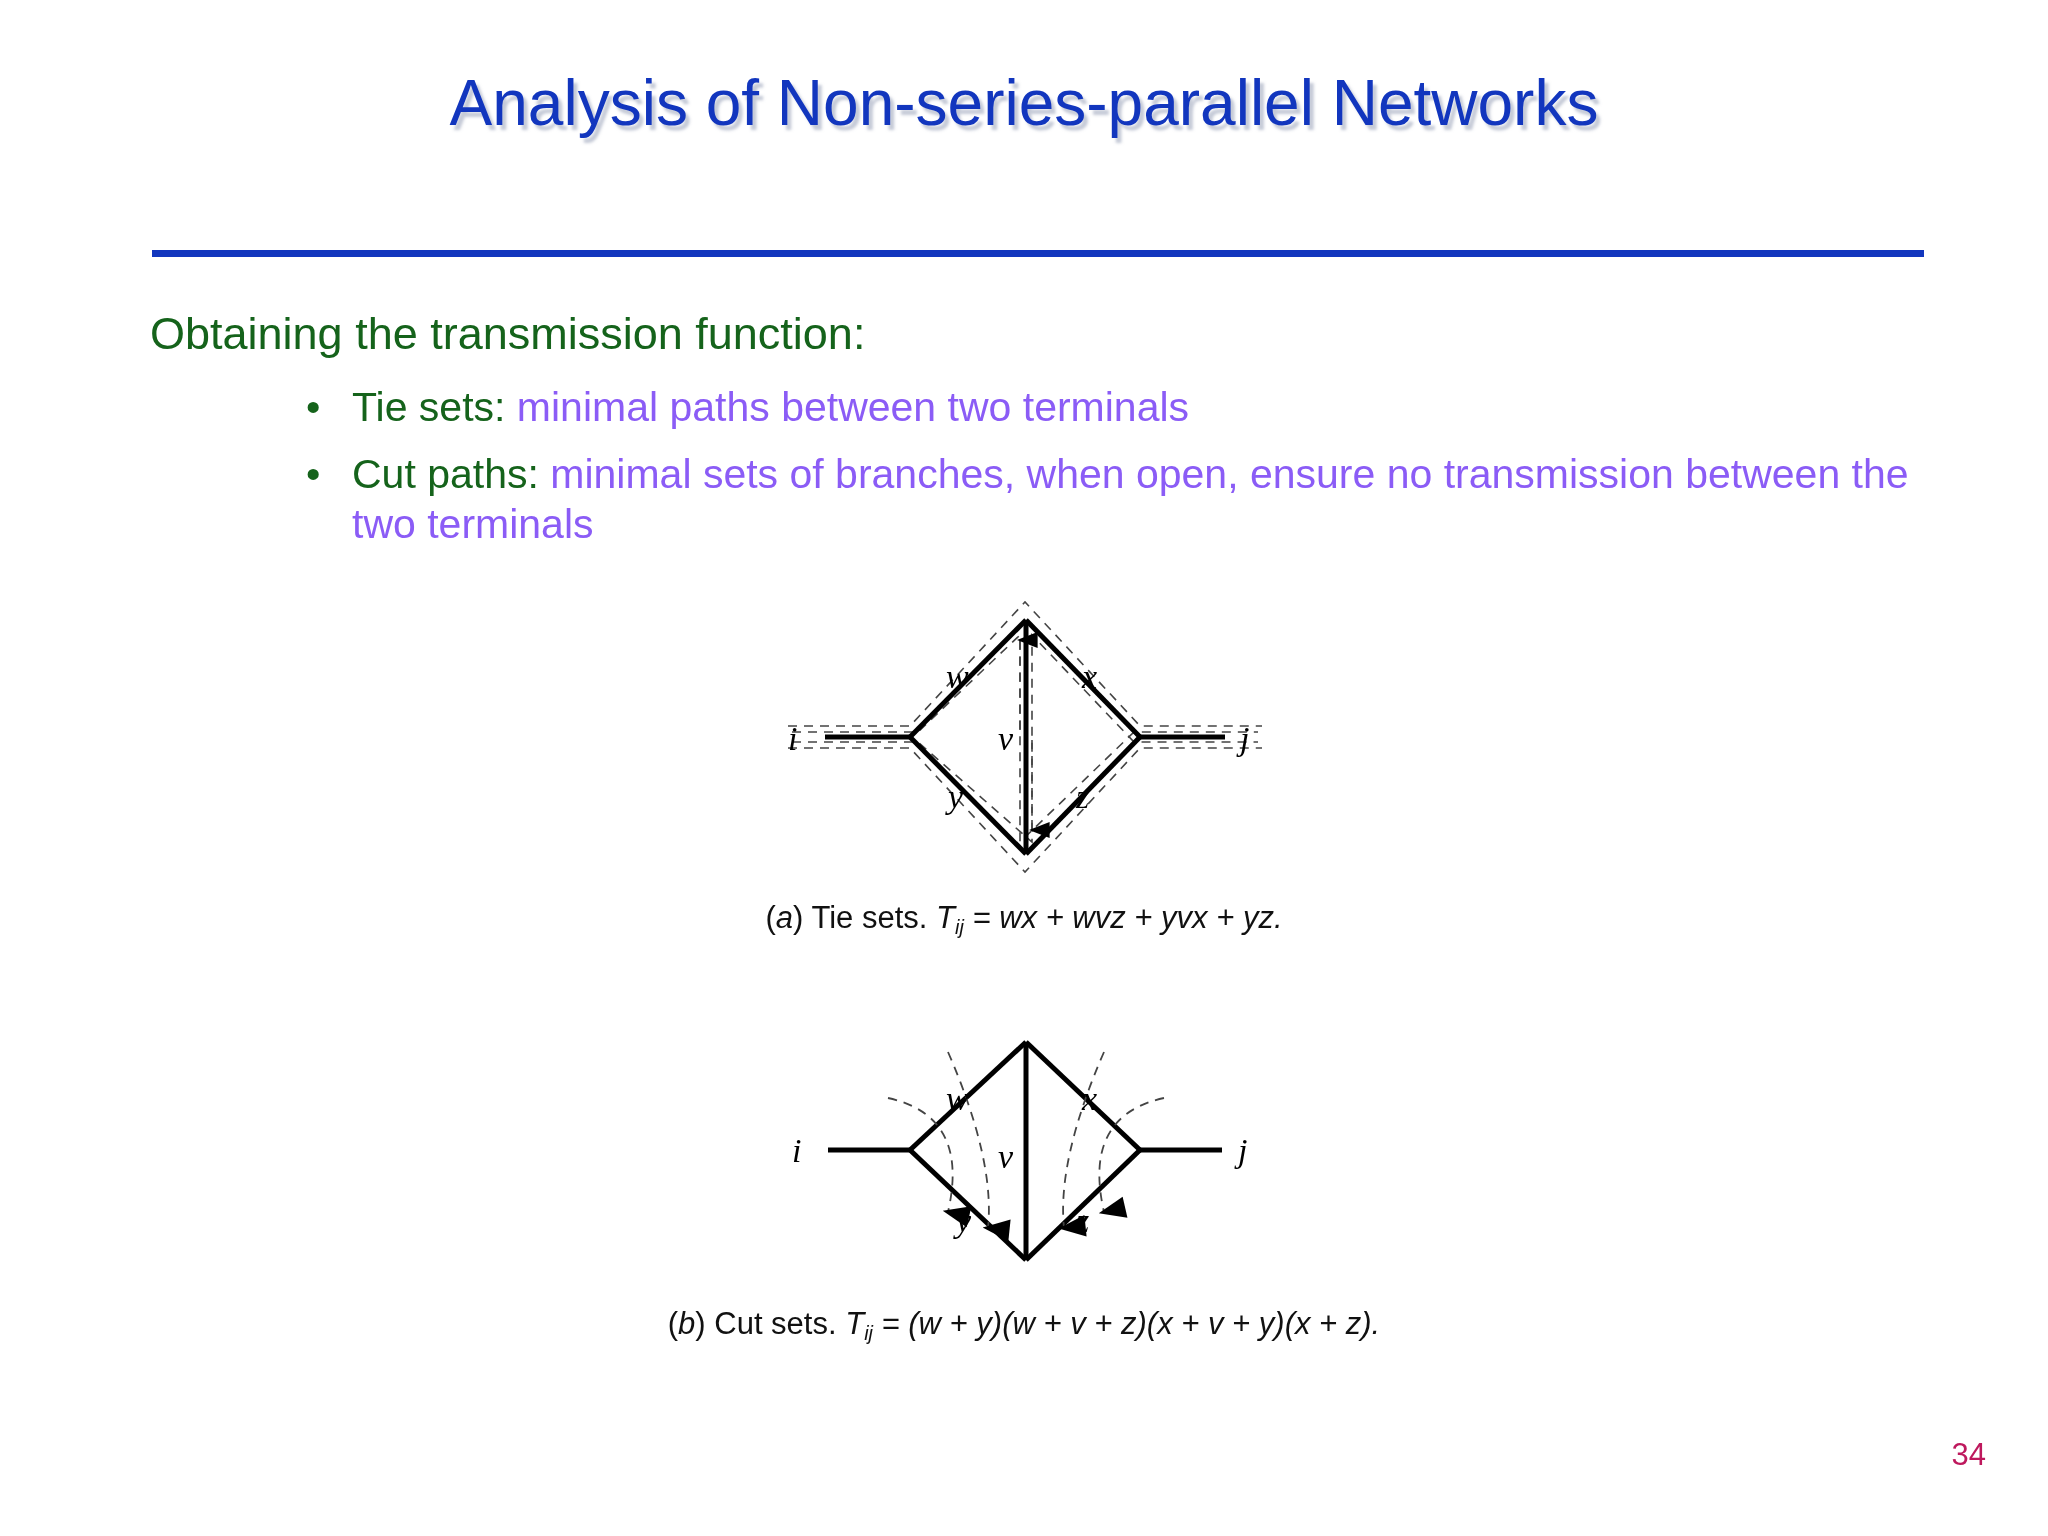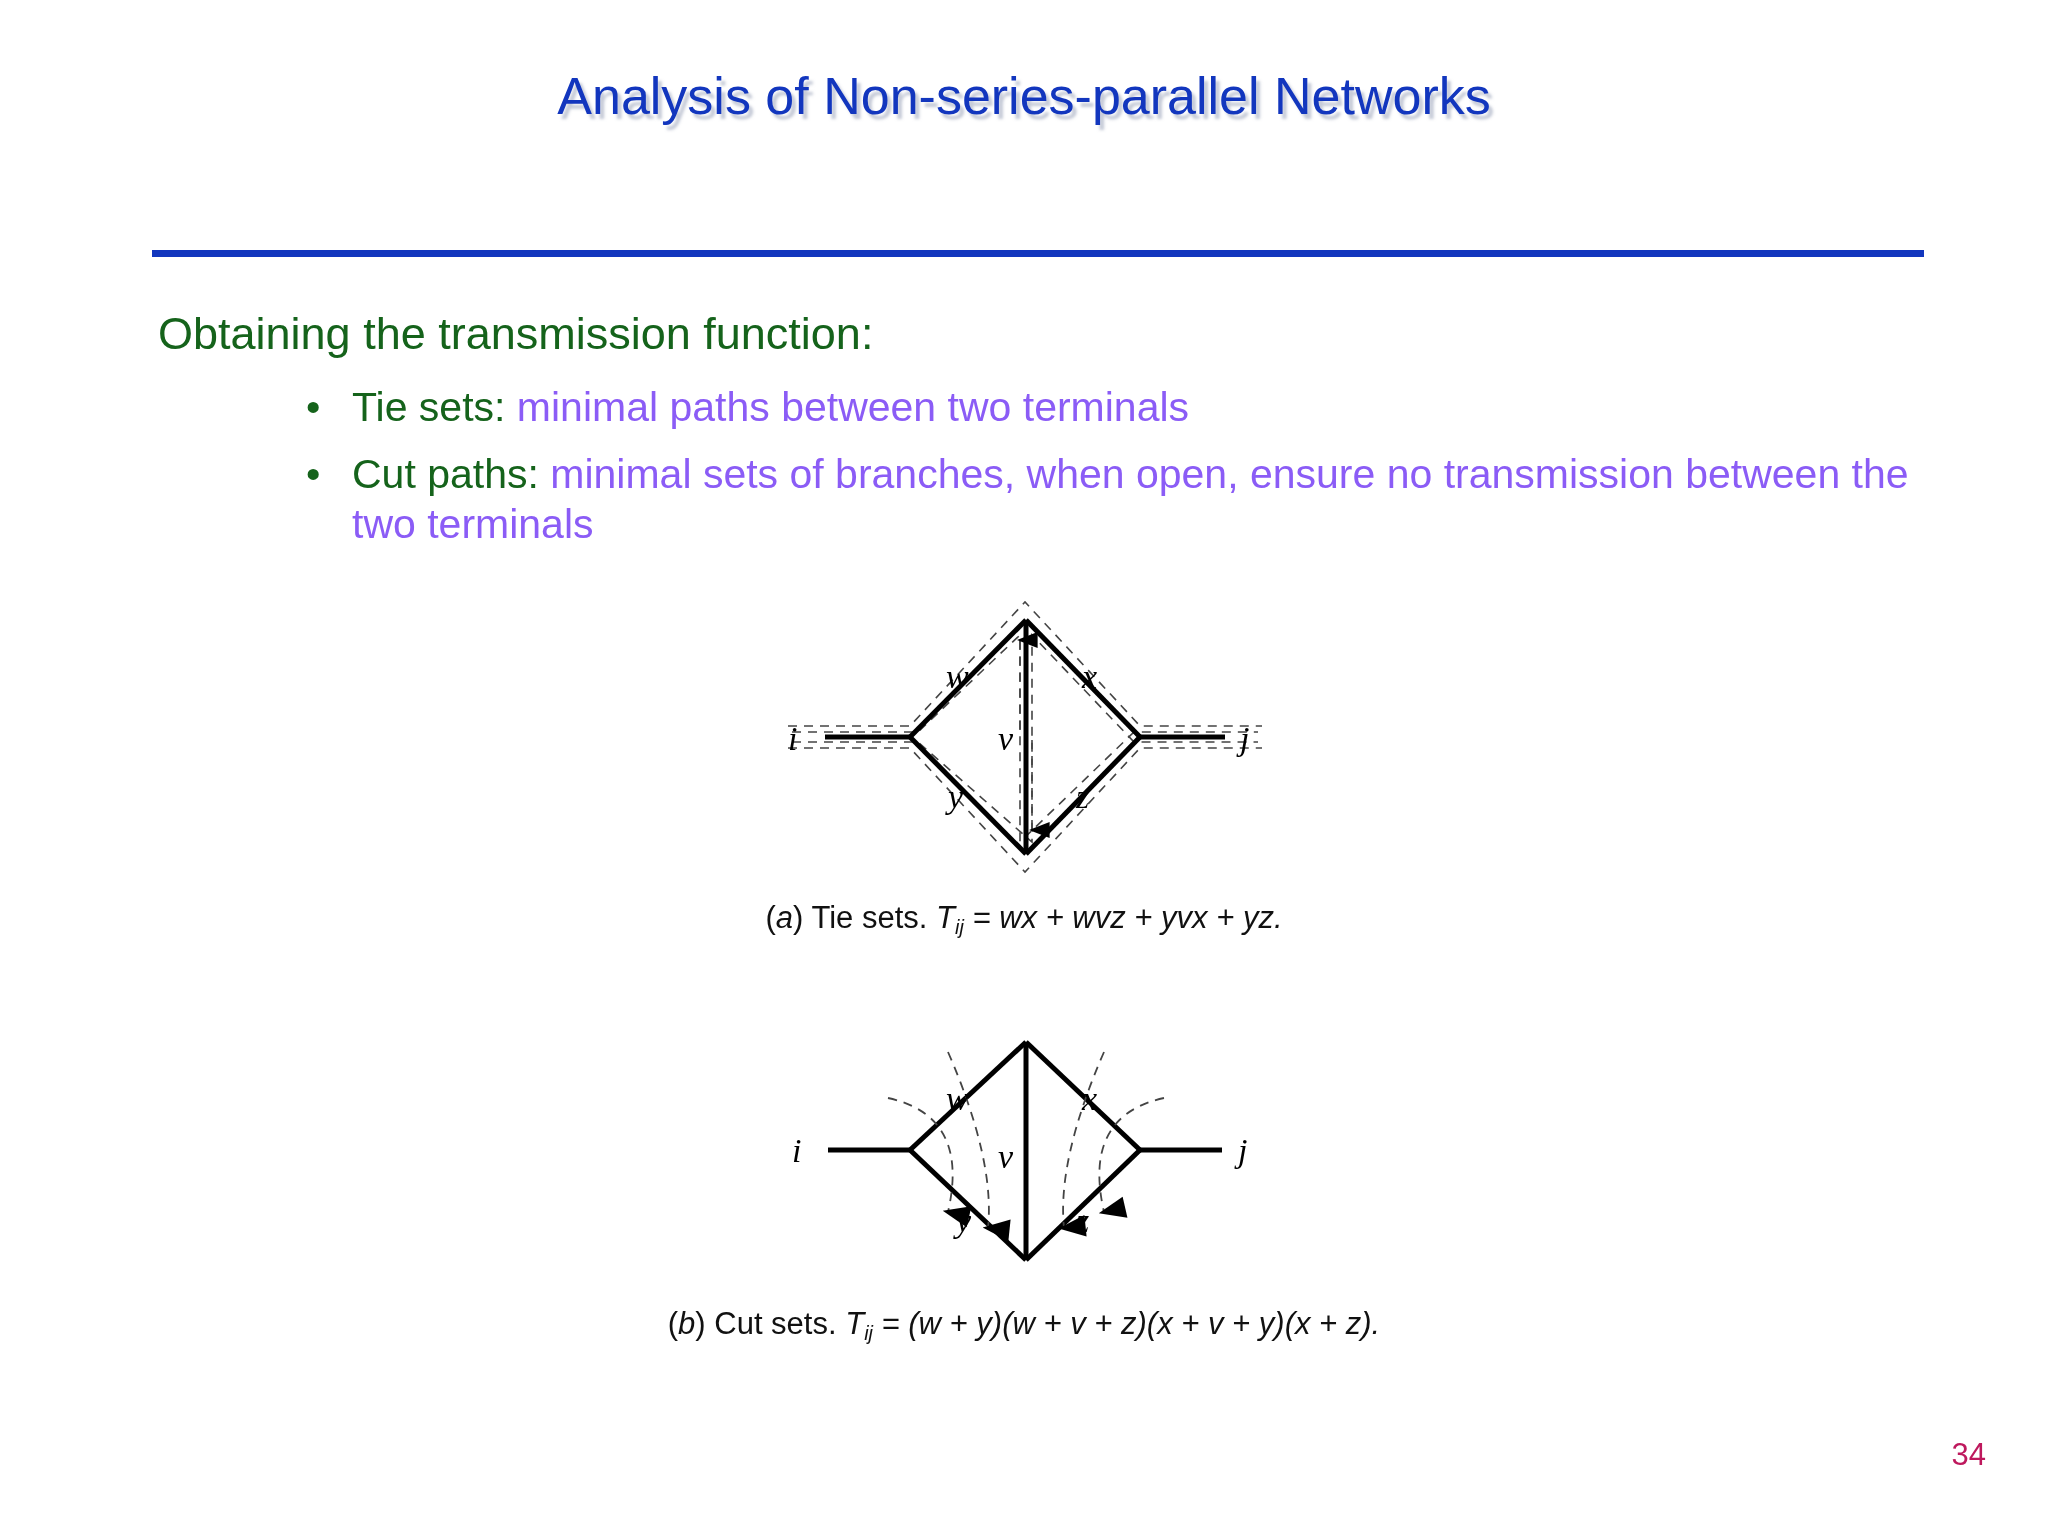--- a/index.html
+++ b/index.html
@@ -17,42 +17,42 @@
     background: #ffffff;
   }
 
   
   #slide-title {
     position: absolute;
     left: 0;
     top: 66px;
     width: 2048px;
     text-align: center;
-    font-size: 52px;
+    font-size: 64px;
     font-weight: 400;
     color: #1236BE;
     letter-spacing: 0px;
     text-shadow: 4px 5px 3px rgba(140,150,175,0.50);
     white-space: nowrap;
   }
 
   
   #title-rule {
     position: absolute;
     left: 152px;
     top: 250px;
     width: 1772px;
     height: 7px;
     background: #1236BE;
   }
 
   
   #lead-line {
     position: absolute;
-    left: 158px;
+    left: 150px;
     top: 308px;
     font-size: 45px;
     color: #15631B;
     white-space: nowrap;
   }
 
   .bullet-row {
     position: absolute;
     display: flex;
     align-items: flex-start;

